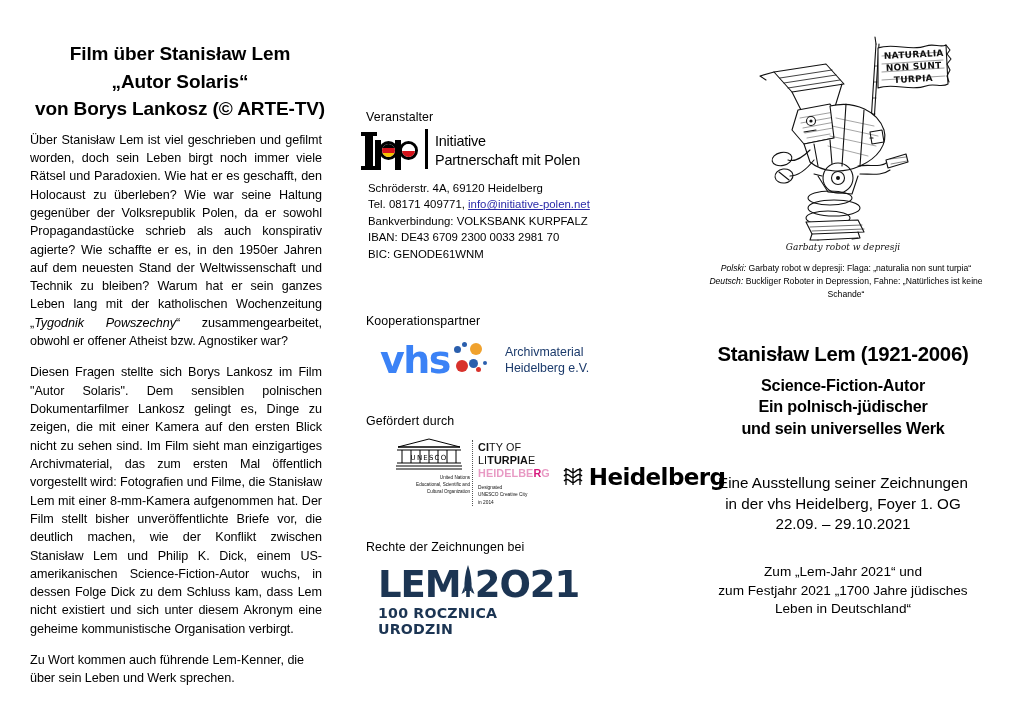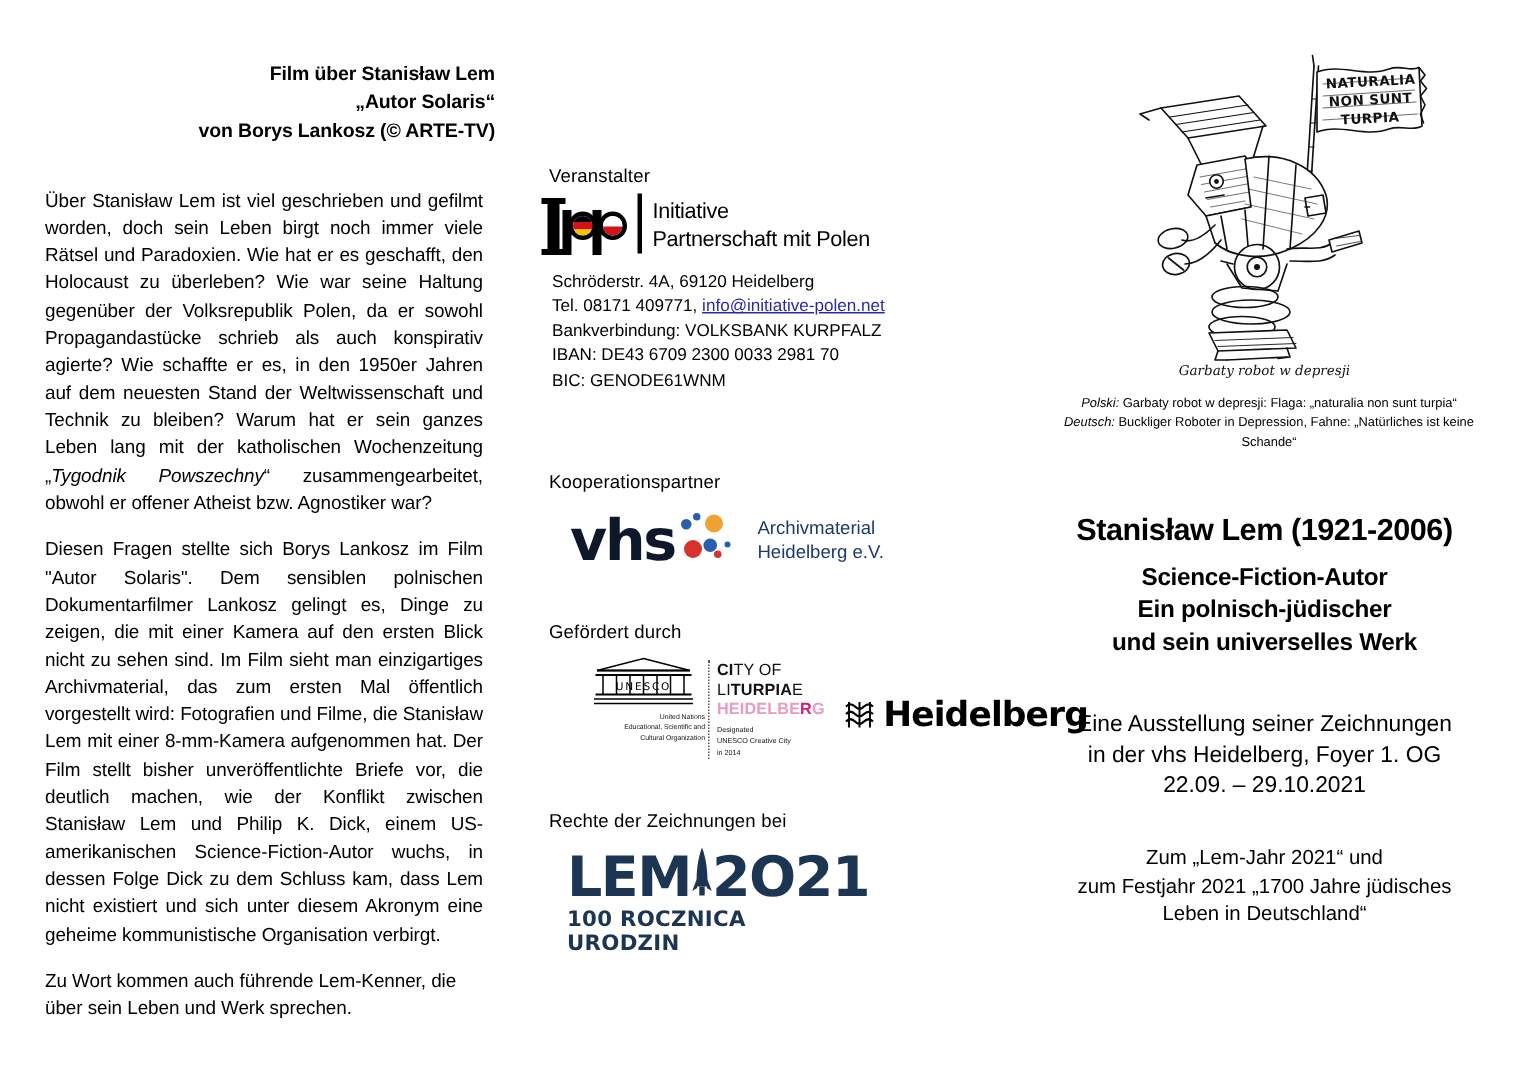--- a/index.html
+++ b/index.html
@@ -22,25 +22,25 @@
     flex-direction: row;
   }
 
   
   .col-left {
     width: 330px;
     padding: 40px 0 0 30px;
     box-sizing: border-box;
   }
   .film-heading {
-    text-align: right;
+    text-align: center;
     font-weight: bold;
-    font-size: 13px;
+    font-size: 19px;
     line-height: 1.45;
-    margin: 0 0 28px 0;
+    margin: 0 0 8px 0;
     letter-spacing: -0.1px;
   }
   .film-heading div { white-space: nowrap; }
   .body-par {
     font-size: 12.6px;
     line-height: 1.455;
     text-align: justify;
     margin: 0 0 13px 0;
     width: 292px;
     letter-spacing: -0.05px;
@@ -143,21 +143,21 @@
   
   .vhs-logo {
     display: flex;
     align-items: center;
     margin: 12px 0 0 14px;
   }
   .vhs-word {
     font-family: "DejaVu Sans", sans-serif;
     font-weight: bold;
     font-size: 38px;
-    color: #0f172a;
+    color: #3b82f6;
     letter-spacing: -1.5px;
     line-height: 1;
   }
   .vhs-dots {
     position: relative;
     width: 46px; height: 40px;
     margin-left: 2px;
     flex: none;
   }
   .vhs-dots i {

